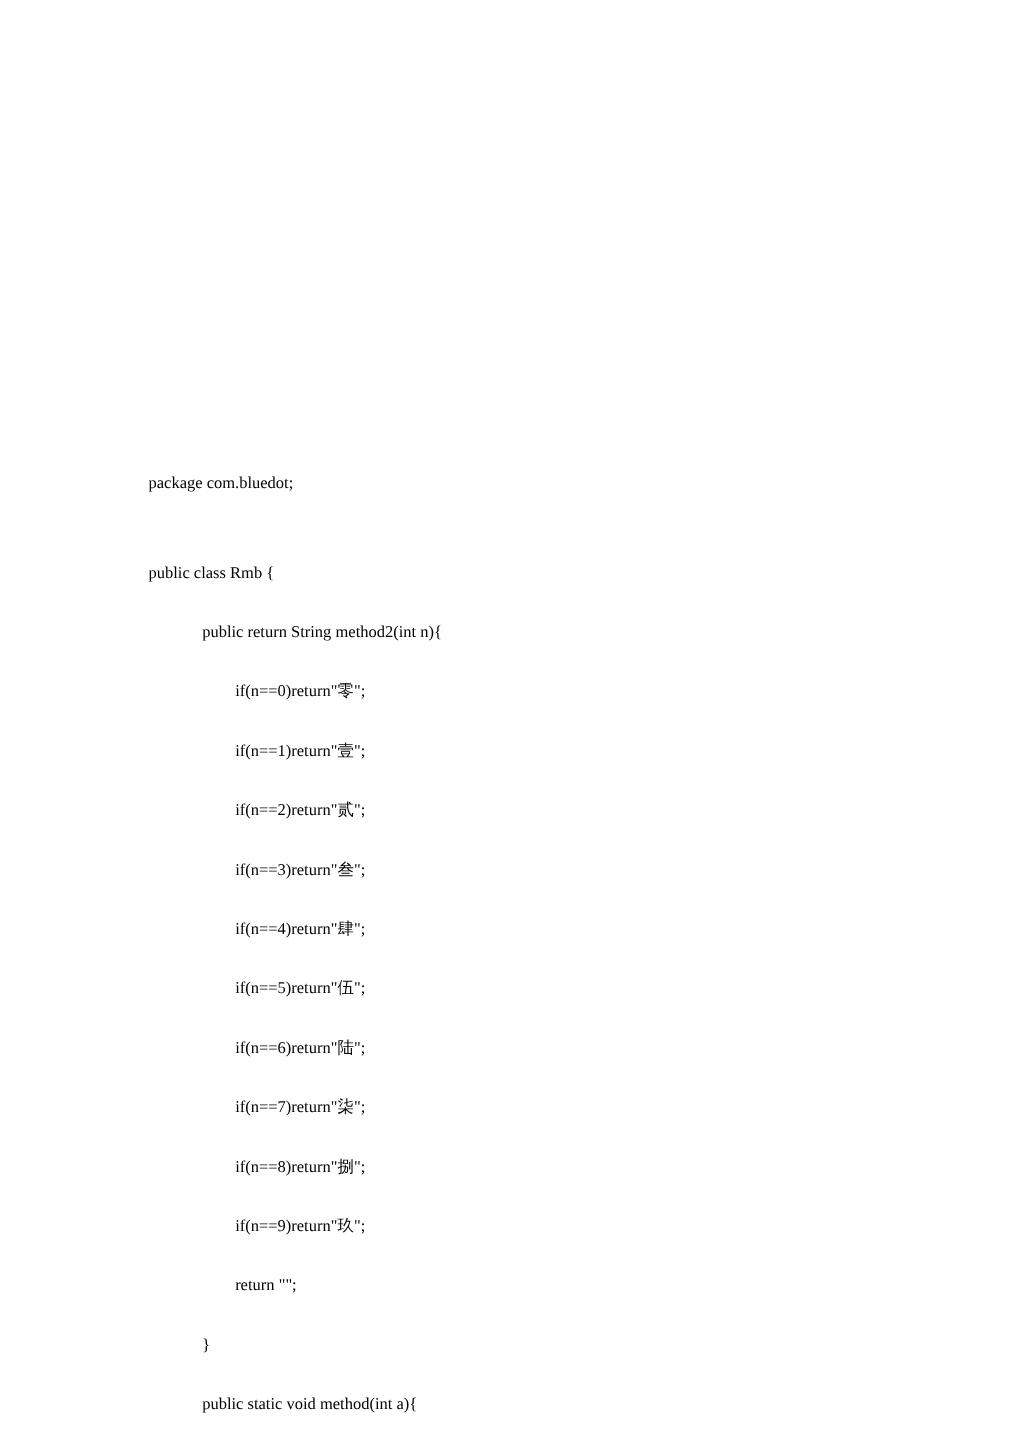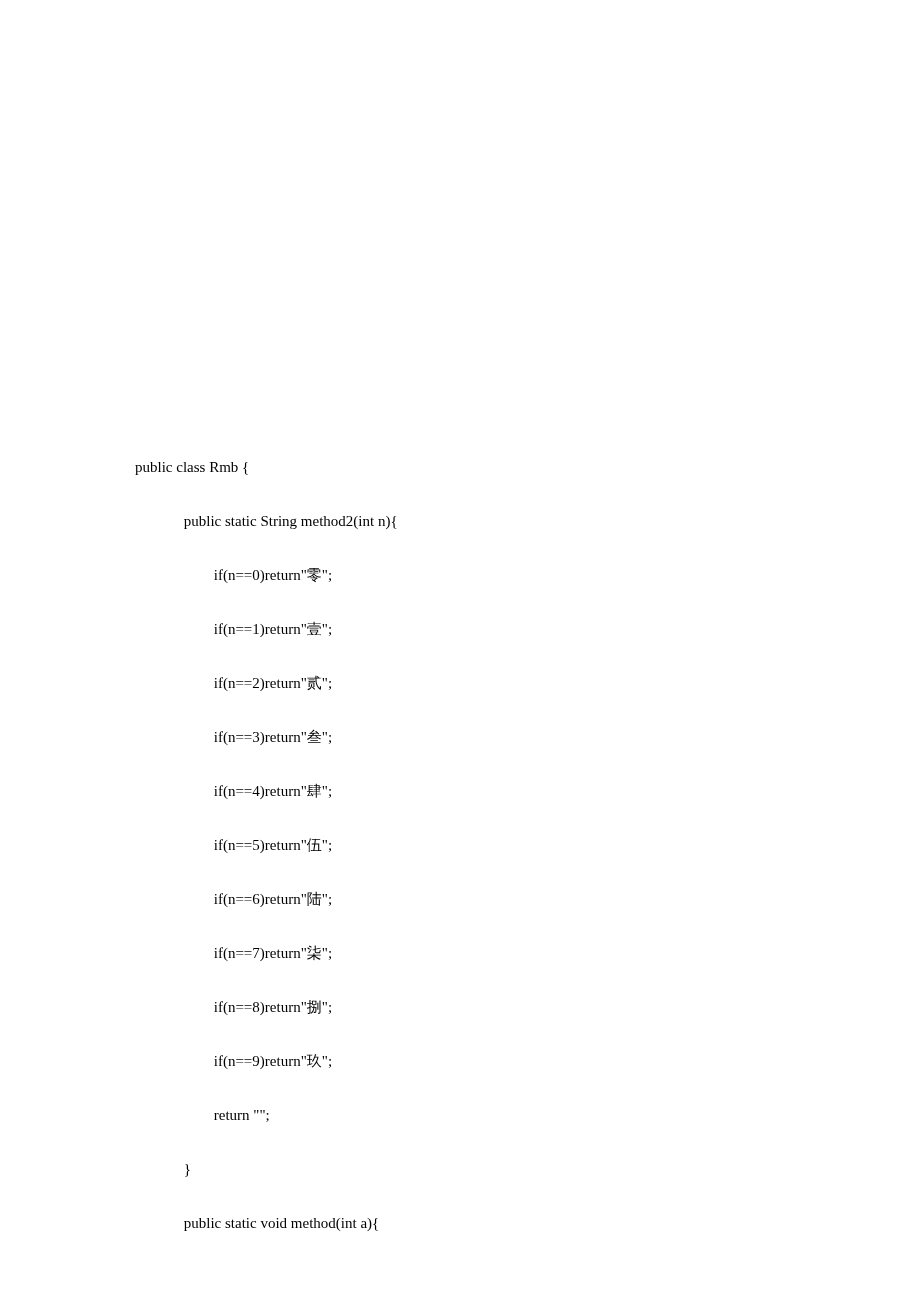--- a/index.html
+++ b/index.html
@@ -19,23 +19,24 @@
       white-space: pre;
     }
     .code-line {
       display: block;
     }
   </style>
 </head>
 <body>
 
 <div class="page">
+<span class="code-line">package com.bluedot;</span>
 <span class="code-line"></span>
 <span class="code-line">public class Rmb {</span>
-<span class="code-line">             public static String method2(int n){</span>
+<span class="code-line">             public return String method2(int n){</span>
 <span class="code-line">                     if(n==0)return"零";</span>
 <span class="code-line">                     if(n==1)return"壹";</span>
 <span class="code-line">                     if(n==2)return"贰";</span>
 <span class="code-line">                     if(n==3)return"叁";</span>
 <span class="code-line">                     if(n==4)return"肆";</span>
 <span class="code-line">                     if(n==5)return"伍";</span>
 <span class="code-line">                     if(n==6)return"陆";</span>
 <span class="code-line">                     if(n==7)return"柒";</span>
 <span class="code-line">                     if(n==8)return"捌";</span>
 <span class="code-line">                     if(n==9)return"玖";</span>

